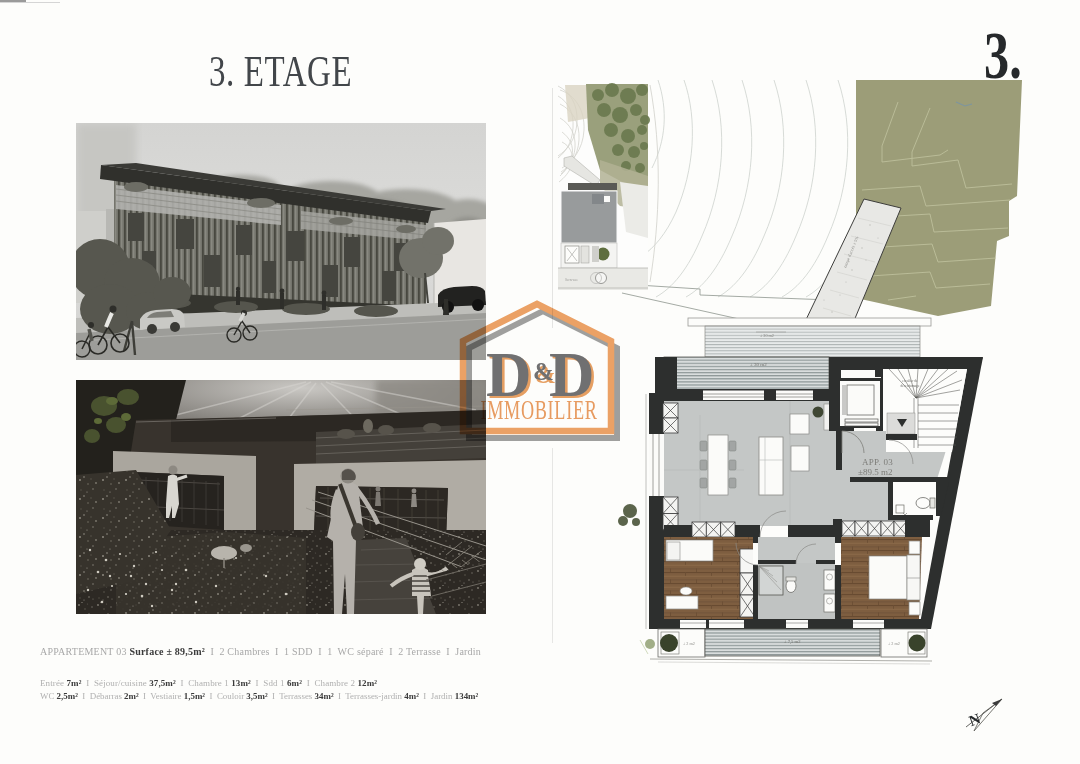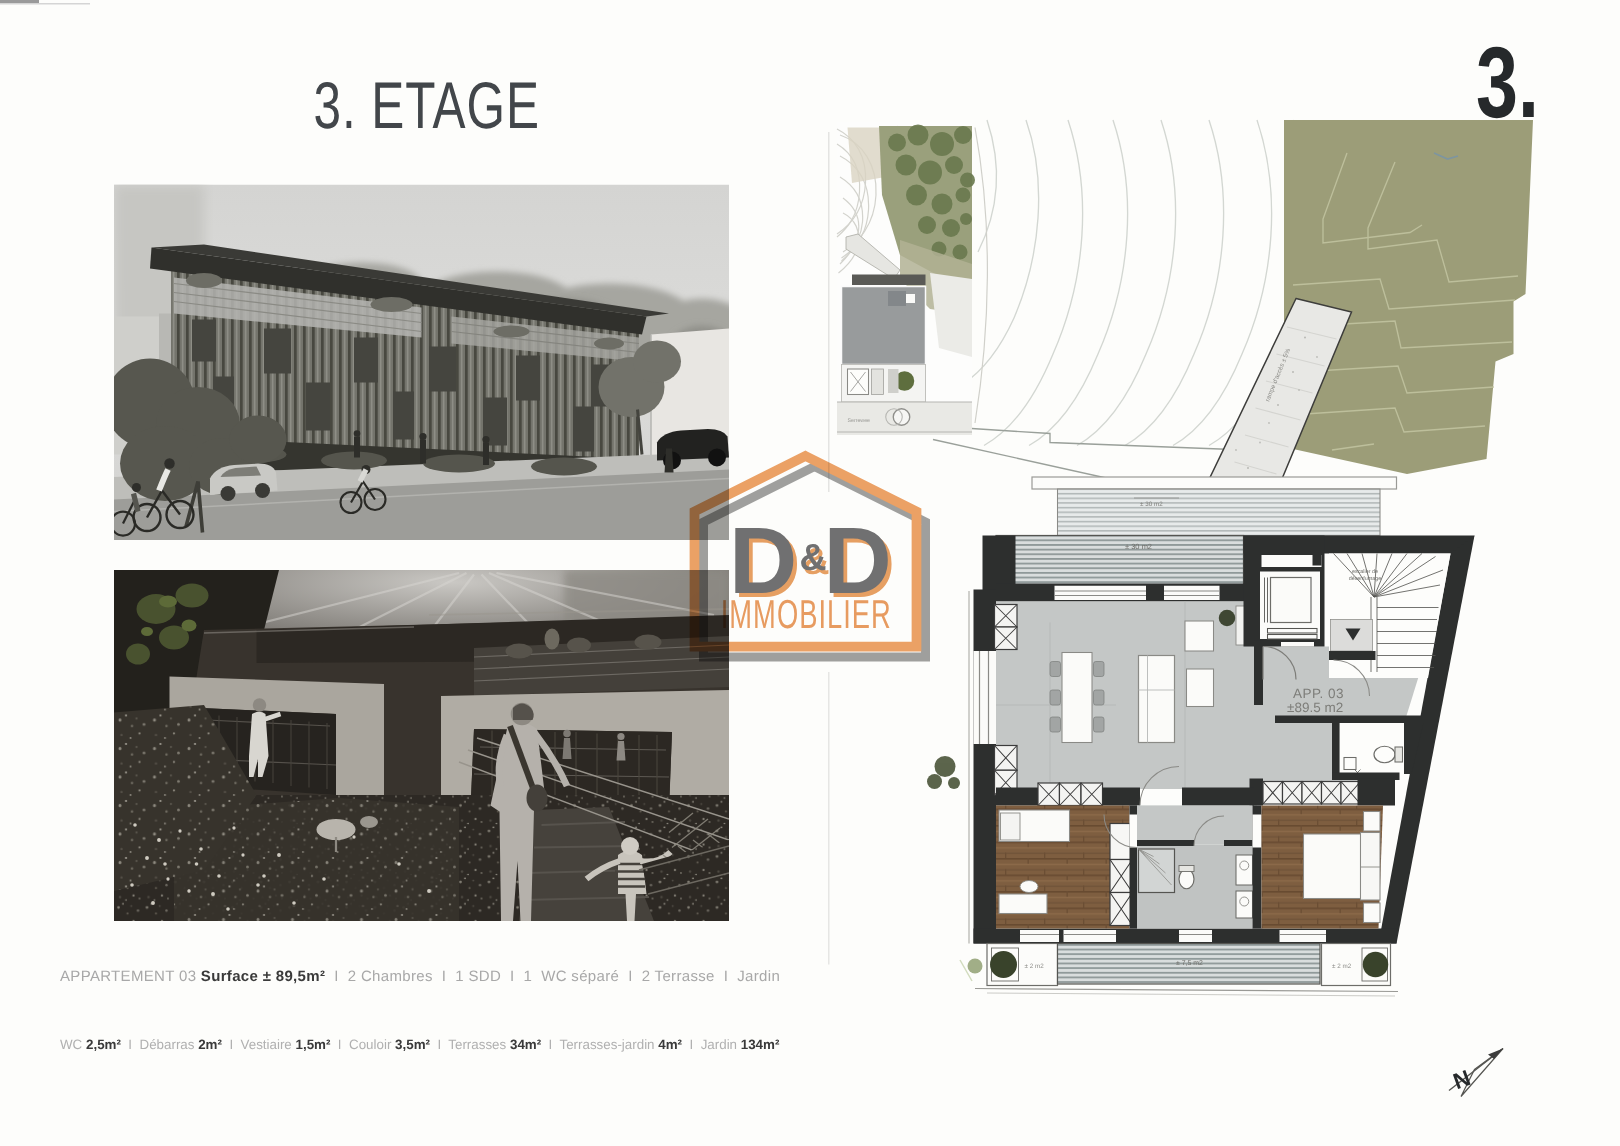--- a/index.html
+++ b/index.html
@@ -1,17 +1,17 @@
 <!DOCTYPE html>
 <html><head>
 <meta charset="utf-8">
 <style>
   html,body{margin:0;padding:0;background:#ffffff;}
   #page{position:relative;width:1080px;height:764px;background:#fdfdfb;overflow:hidden;
-        font-family:Liberation Sans, sans-serif;}
+        font-family:Liberation Serif, serif;}
   .abs{position:absolute;}
 </style>
 </head>
 <body>
 <div id="page">
 
 <div class="abs" style="left:0;top:0;width:26px;height:2px;background:#9a9a9a;"></div>
 <div class="abs" style="left:0;top:2px;width:60px;height:1px;background:#d5d5d5;"></div>
 
 <div class="abs" style="left:552px;top:88px;width:1px;height:240px;background:#e4e4e2;"></div>
@@ -784,16 +784,17 @@
 <g>
   <path d="M966,727 L1002,699" stroke="#555551" stroke-width="0.9" fill="none"></path>
   <path d="M974,731 L1002,699 L983,713 Z" fill="none" stroke="#555551" stroke-width="0.8"></path>
   <path d="M1002,699 L992,703 L996,706 Z" fill="#3c3c3c"></path>
   <text x="968" y="724" font-size="15" font-weight="700" fill="#26292b" transform="rotate(-20 976 716)">N</text>
 </g>
 </svg>
 
 <div class="abs" style="left:40px;top:646px;font-size:10px;color:#a8a8a8;letter-spacing:0.22px;white-space:nowrap;">APPARTEMENT 03 <b style="color:#3a3a3a;">Surface ± 89,5m²</b> &nbsp;I&nbsp; 2 Chambres &nbsp;I&nbsp; 1 SDD &nbsp;I&nbsp; 1&nbsp; WC séparé &nbsp;I&nbsp; 2 Terrasse &nbsp;I&nbsp; Jardin</div>
 
+<div class="abs" style="left:40px;top:678px;font-size:9px;color:#b0b0b0;letter-spacing:0.1px;white-space:nowrap;">Entrée <b style="color:#3a3a3a;">7m²</b> &nbsp;I&nbsp; Séjour/cuisine <b style="color:#3a3a3a;">37,5m²</b> &nbsp;I&nbsp; Chambre 1 <b style="color:#3a3a3a;">13m²</b> &nbsp;I&nbsp; Sdd 1 <b style="color:#3a3a3a;">6m²</b> &nbsp;I&nbsp; Chambre 2 <b style="color:#3a3a3a;">12m²</b></div>
 
 <div class="abs" style="left:40px;top:691px;font-size:9px;color:#b0b0b0;letter-spacing:0;transform:scaleX(0.99);transform-origin:0 0;white-space:nowrap;">WC <b style="color:#3a3a3a;">2,5m²</b> &nbsp;I&nbsp; Débarras <b style="color:#3a3a3a;">2m²</b> &nbsp;I&nbsp; Vestiaire <b style="color:#3a3a3a;">1,5m²</b> &nbsp;I&nbsp; Couloir <b style="color:#3a3a3a;">3,5m²</b> &nbsp;I&nbsp; Terrasses <b style="color:#3a3a3a;">34m²</b> &nbsp;I&nbsp; Terrasses-jardin <b style="color:#3a3a3a;">4m²</b> &nbsp;I&nbsp; Jardin <b style="color:#3a3a3a;">134m²</b></div>
 
 </div>
 
 </body></html>

